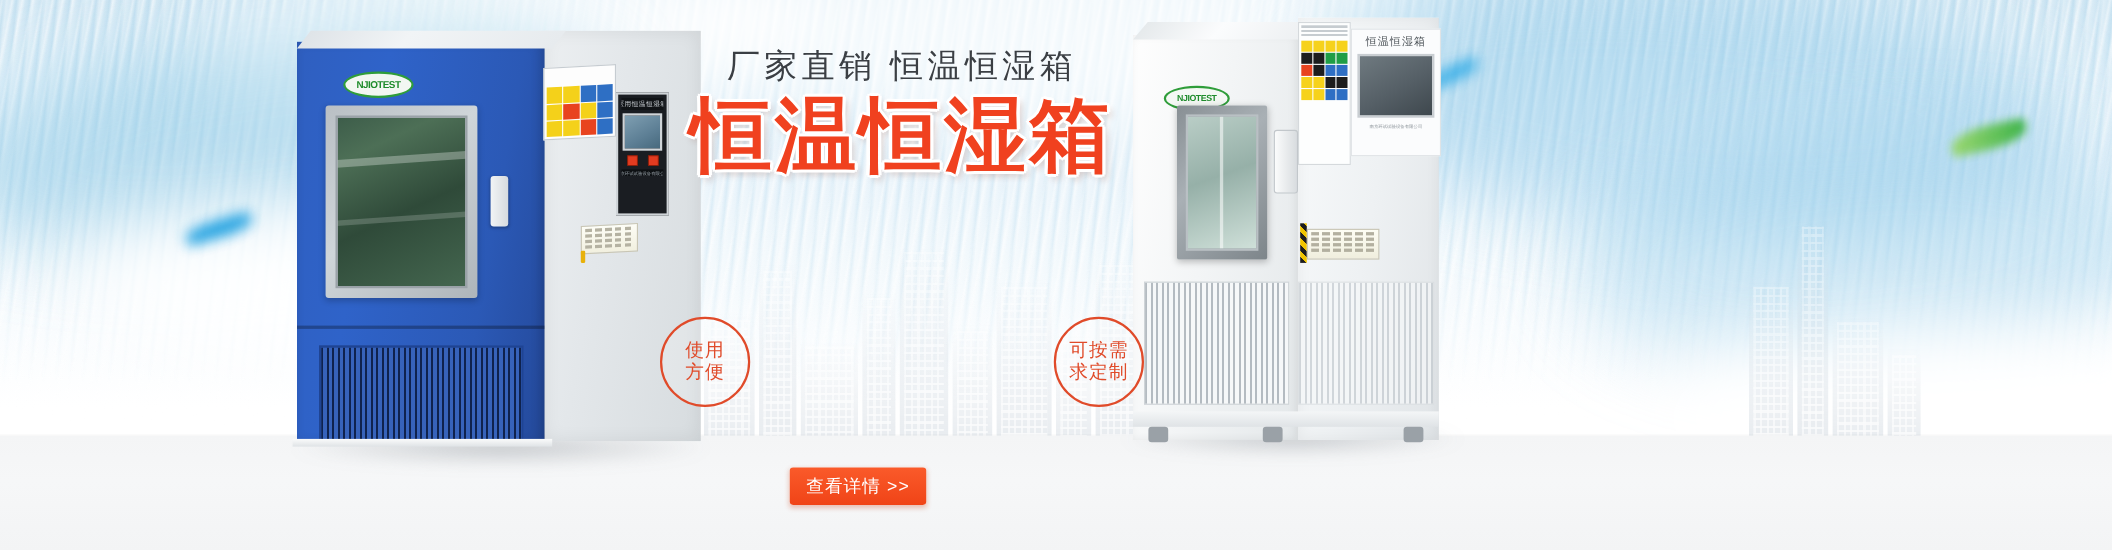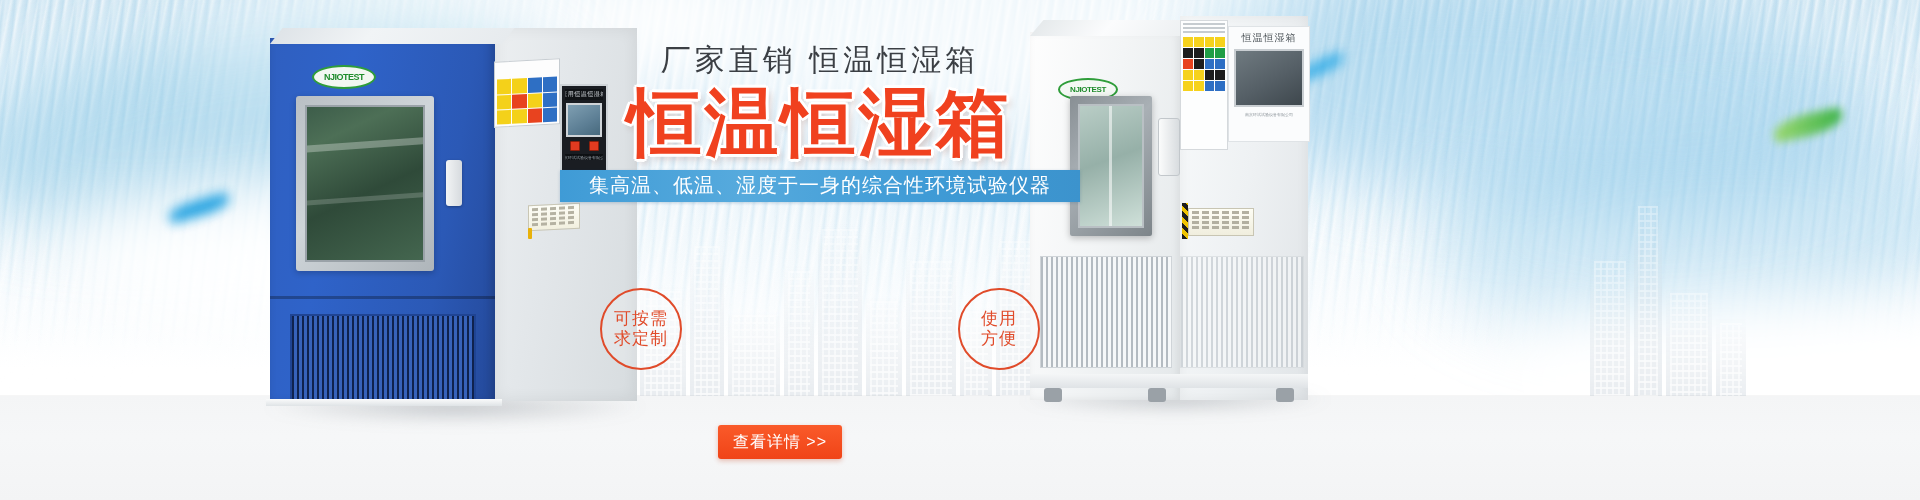--- a/index.html
+++ b/index.html
@@ -503,29 +503,28 @@
     <div class="mr-grille2"></div>
     <div class="mr-plinth"></div>
     <div class="mr-caster" style="left:14px;"></div>
     <div class="mr-caster" style="left:118px;"></div>
     <div class="mr-caster" style="left:246px;"></div>
   </div>
 
   <div id="copy">
     <div class="kicker">厂家直销  恒温恒湿箱</div>
     <div class="headline">恒温恒湿箱</div>
-    <div class="subbar">集高温、低温、湿度于一身的综合性环境试验仪器</div>
   </div>
 
   <div id="features">
+    <div class="circle">
+      <span>使用</span>
+      <span>方便</span>
+    </div>
     <div class="circle">
       <span>可按需</span>
       <span>求定制</span>
     </div>
-    <div class="circle">
-      <span>使用</span>
-      <span>方便</span>
-    </div>
   </div>
 
   <div id="cta">查看详情 &gt;&gt;</div>
 
 </div>
 
 </body></html>

